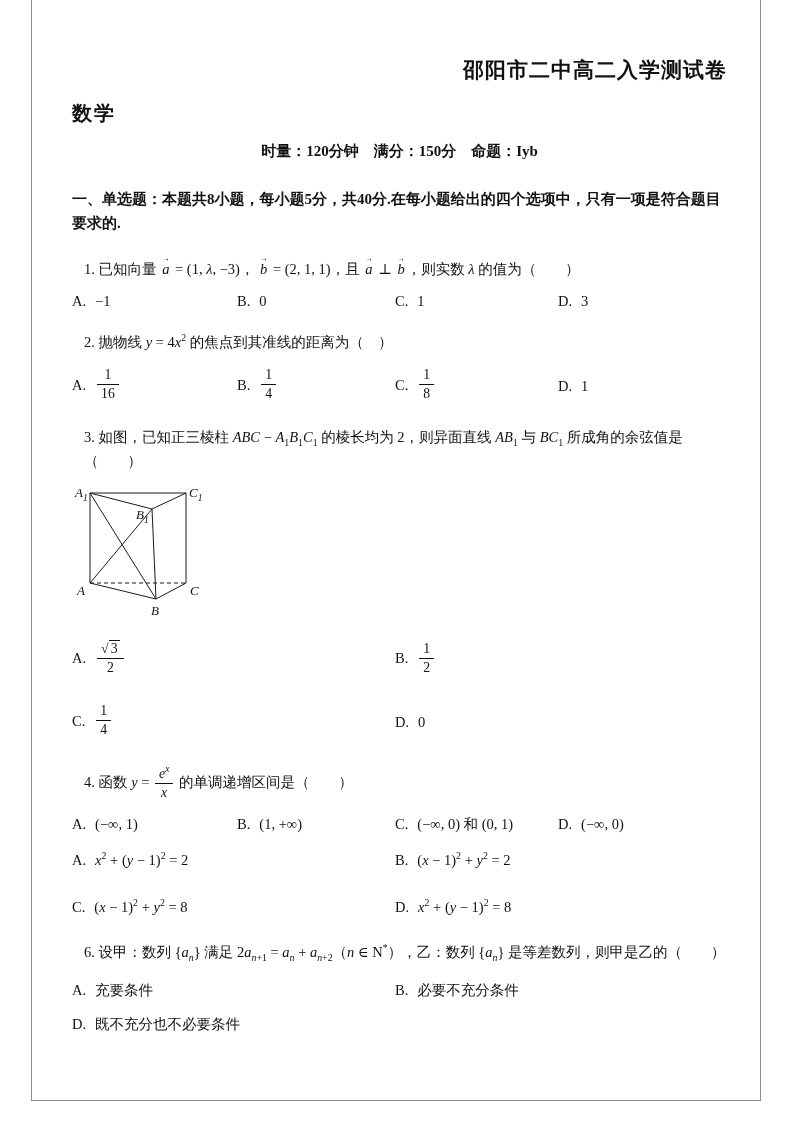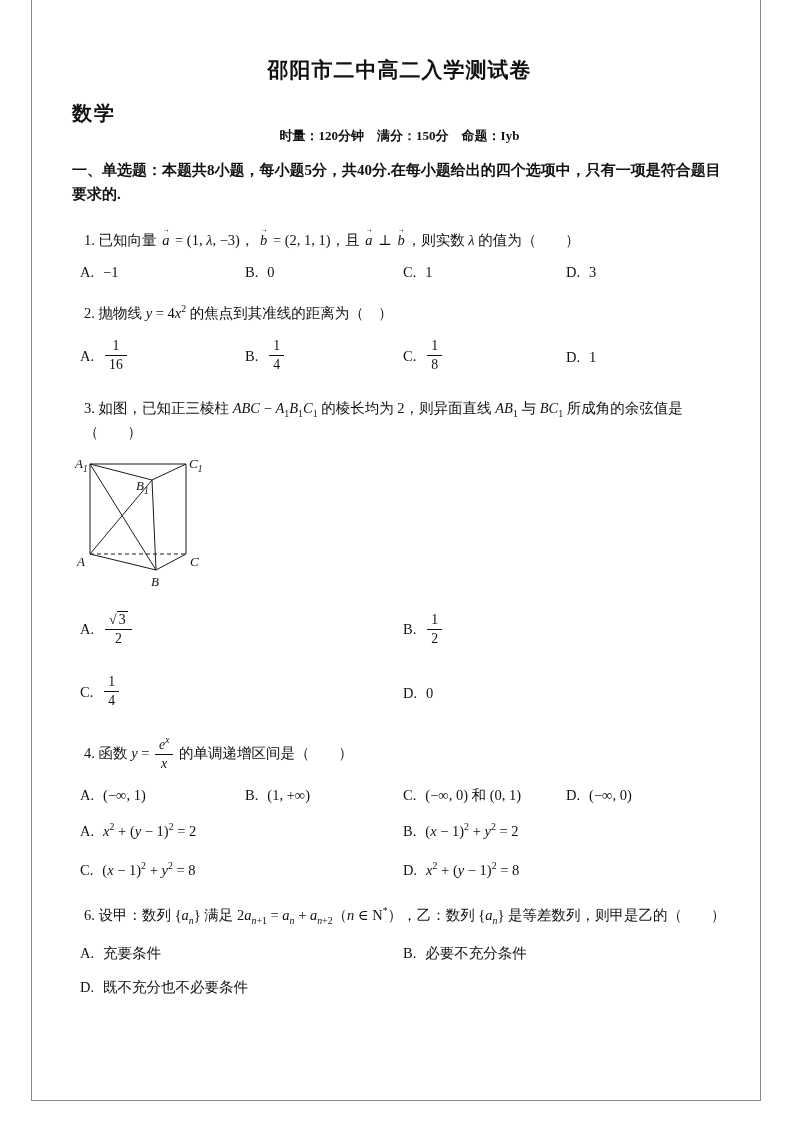--- a/index.html
+++ b/index.html
@@ -9,39 +9,39 @@
     font-family:"Liberation Serif","DejaVu Serif",serif;
     font-size:14.5px; color:#111;
   }
   .page-frame {
     position:absolute; left:31px; right:32px; top:0; bottom:21px;
     border-left:1px solid #8a8a8a; border-right:1px solid #8a8a8a;
     border-bottom:1px solid #8a8a8a; pointer-events:none;
   }
   .content { position:absolute; left:72px; top:0; width:655px; }
 
-  .title   { margin-top:56px; text-align:center; font-size:21px; font-weight:bold; letter-spacing:1px; }
+  .title   { margin-top:56px; text-align:right; font-size:21px; font-weight:bold; letter-spacing:1px; }
   .subject { margin-top:16px; text-align:left; font-size:20px; font-weight:bold; letter-spacing:2px; }
-  .meta    { text-align:center; font-size:13px; font-weight:bold; }
-  .section-heading { margin-top:13px; font-size:15px; font-weight:bold; line-height:1.62; }
+  .meta    { margin-top:15px; text-align:center; font-size:15px; font-weight:bold; }
+  .section-heading { margin-top:26px; font-size:15px; font-weight:bold; line-height:1.62; }
 
   .stem { margin-top:22px; line-height:1.55;margin-left:12px; }
   .q2 .stem { margin-top:20px; }
   .q4 .stem, .q5 .stem { margin-top:26px; }
   .q6 .stem { margin-top:24px; }
 
   .opts { margin-top:13px; align-items:center; }
   .opts-4 { display:grid; grid-template-columns:165px 158px 163px 1fr; }
   .opts-2 { display:grid; grid-template-columns:323px 1fr; }
   .q2 .opts { margin-top:16px; }
   .q3 .opts { margin-top:18px; row-gap:28px; }
-  .q5 .opts { margin-top:16px; row-gap:20px; }
+  .q5 .opts { margin-top:16px; row-gap:28px; }
   .q6 .opts { margin-top:16px; row-gap:15px; }
 
-  .opt { white-space:nowrap;margin-left:8px; }
+  .opt { white-space:nowrap; }
   .opt-label { margin-right:9px; }
 
   
   i { font-style:italic; }
   sup { font-size:0.68em; }
   sub { font-size:0.68em; }
   .frac { display:inline-flex; flex-direction:column; text-align:center;
           vertical-align:middle; line-height:1.15; font-size:0.95em;
           margin:0 2px; position:relative; top:-2px; }
   .frac .num { border-bottom:1px solid #111; padding:0 4px 1px; }

